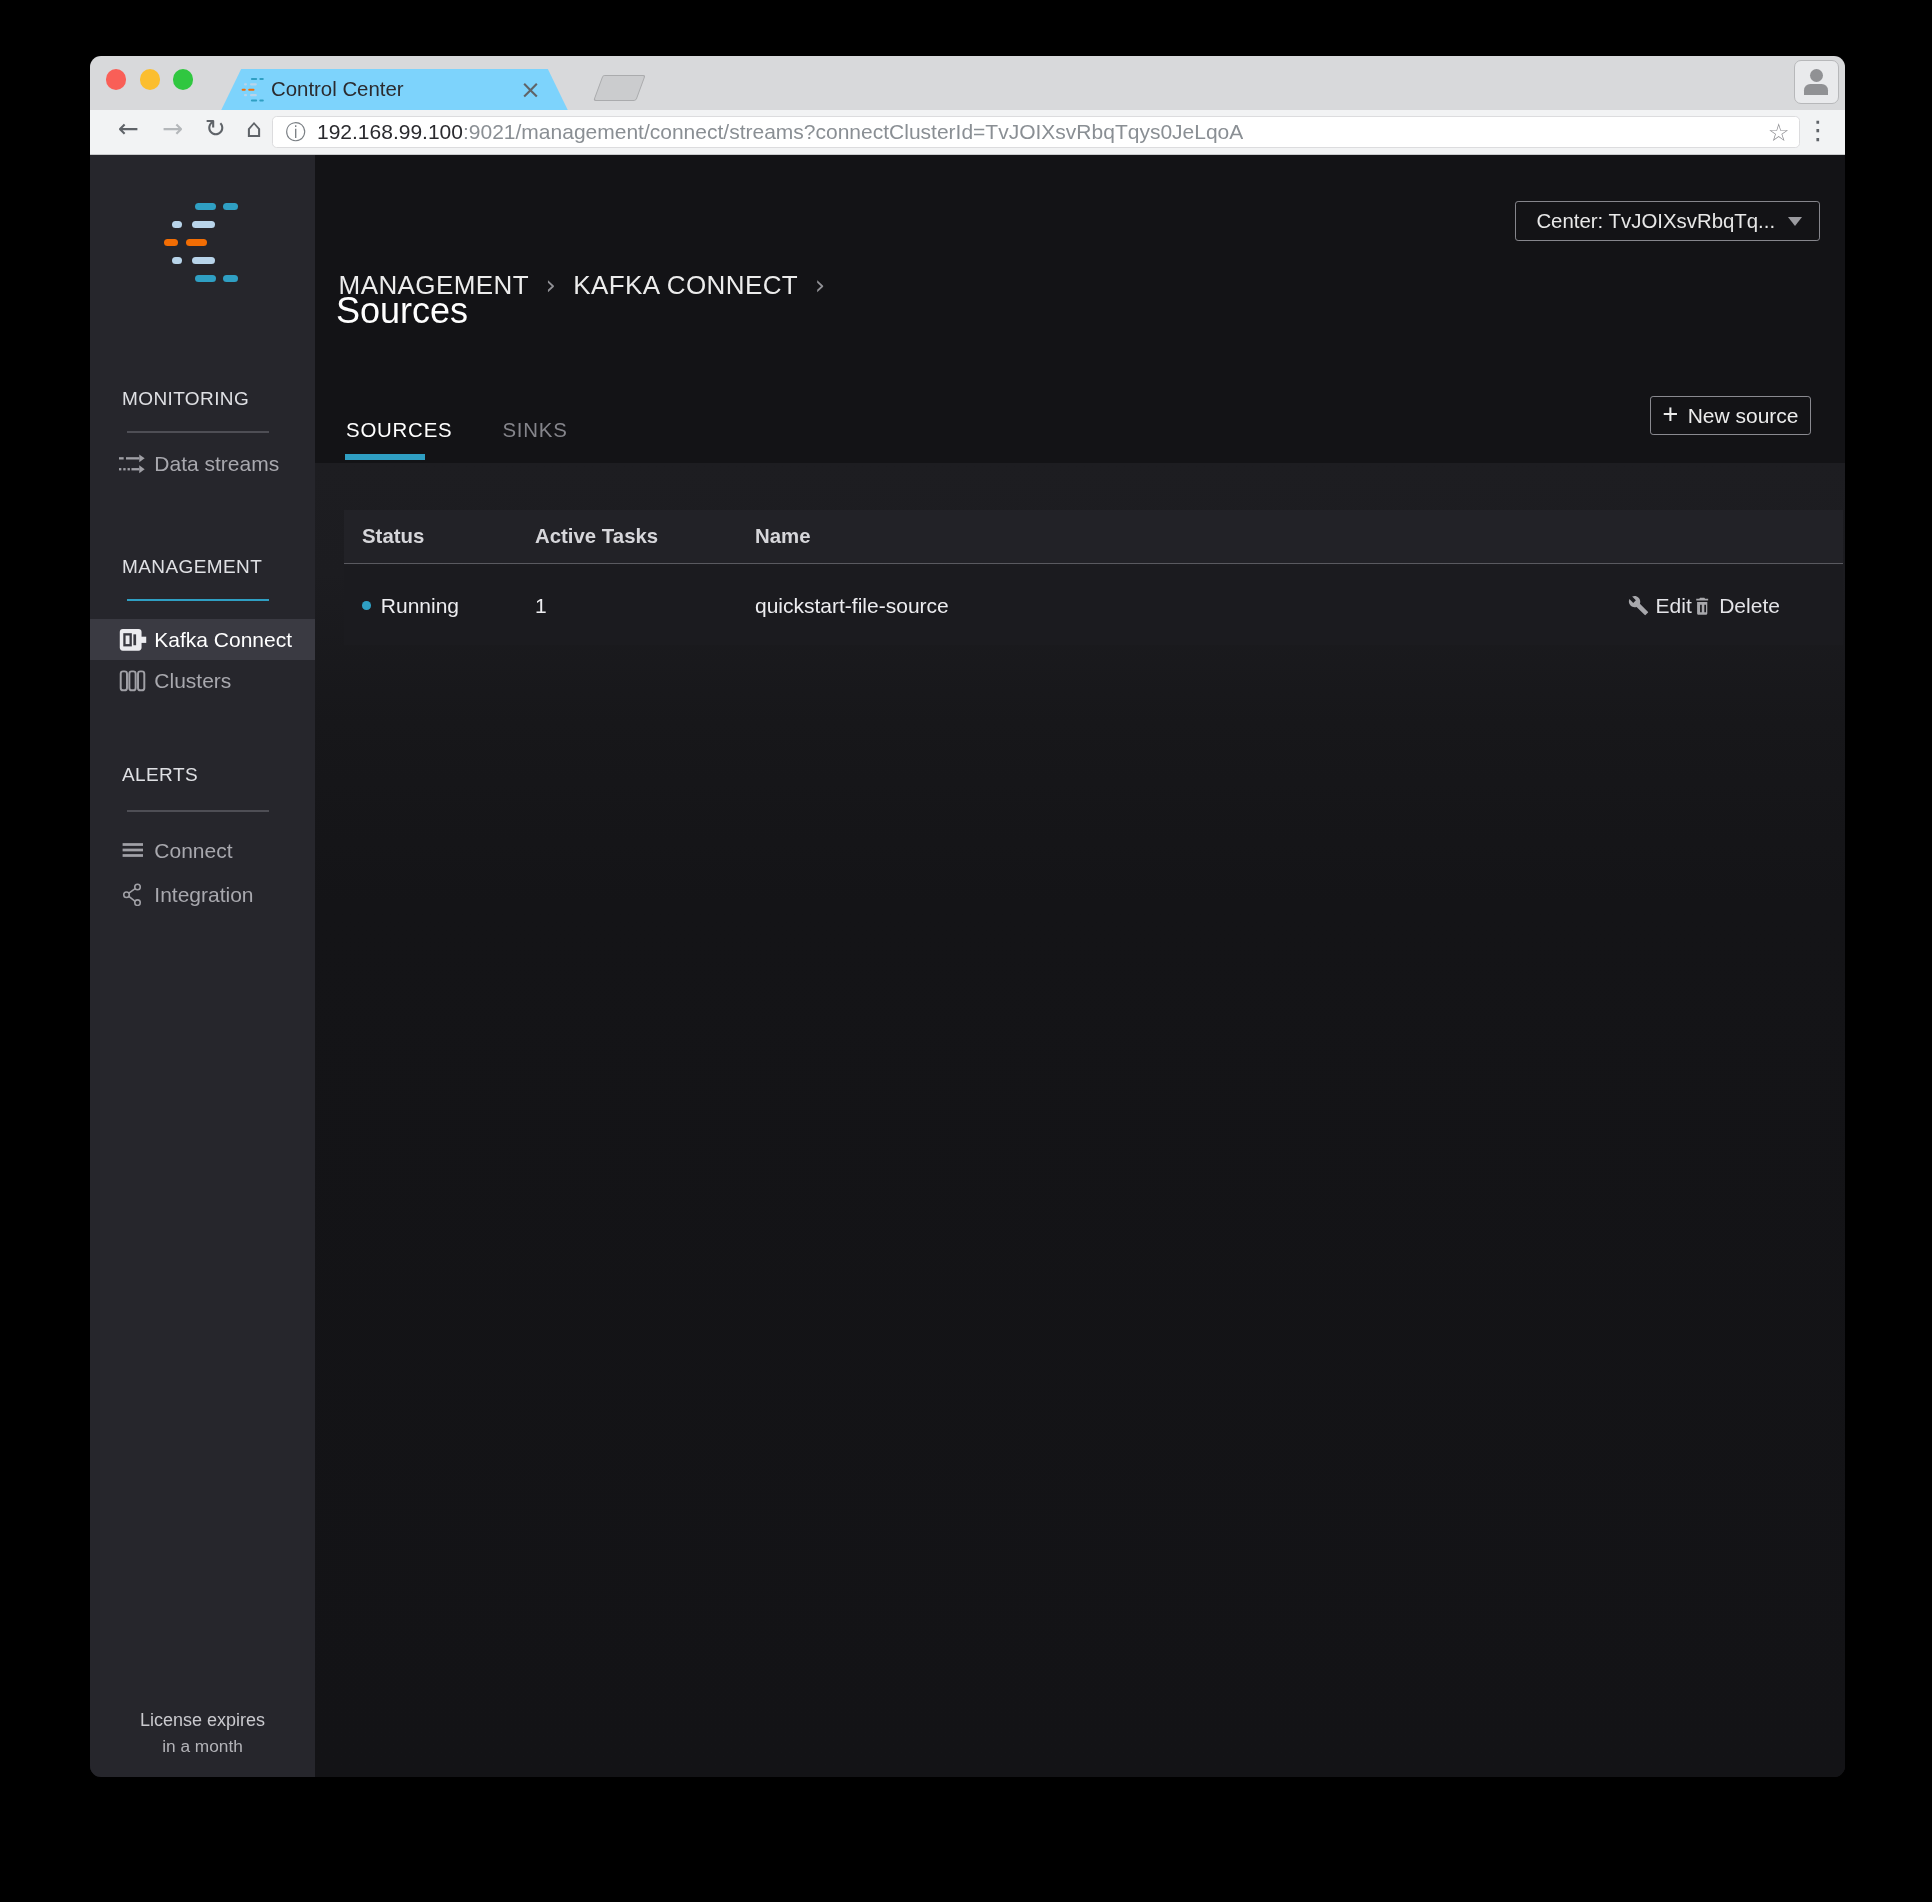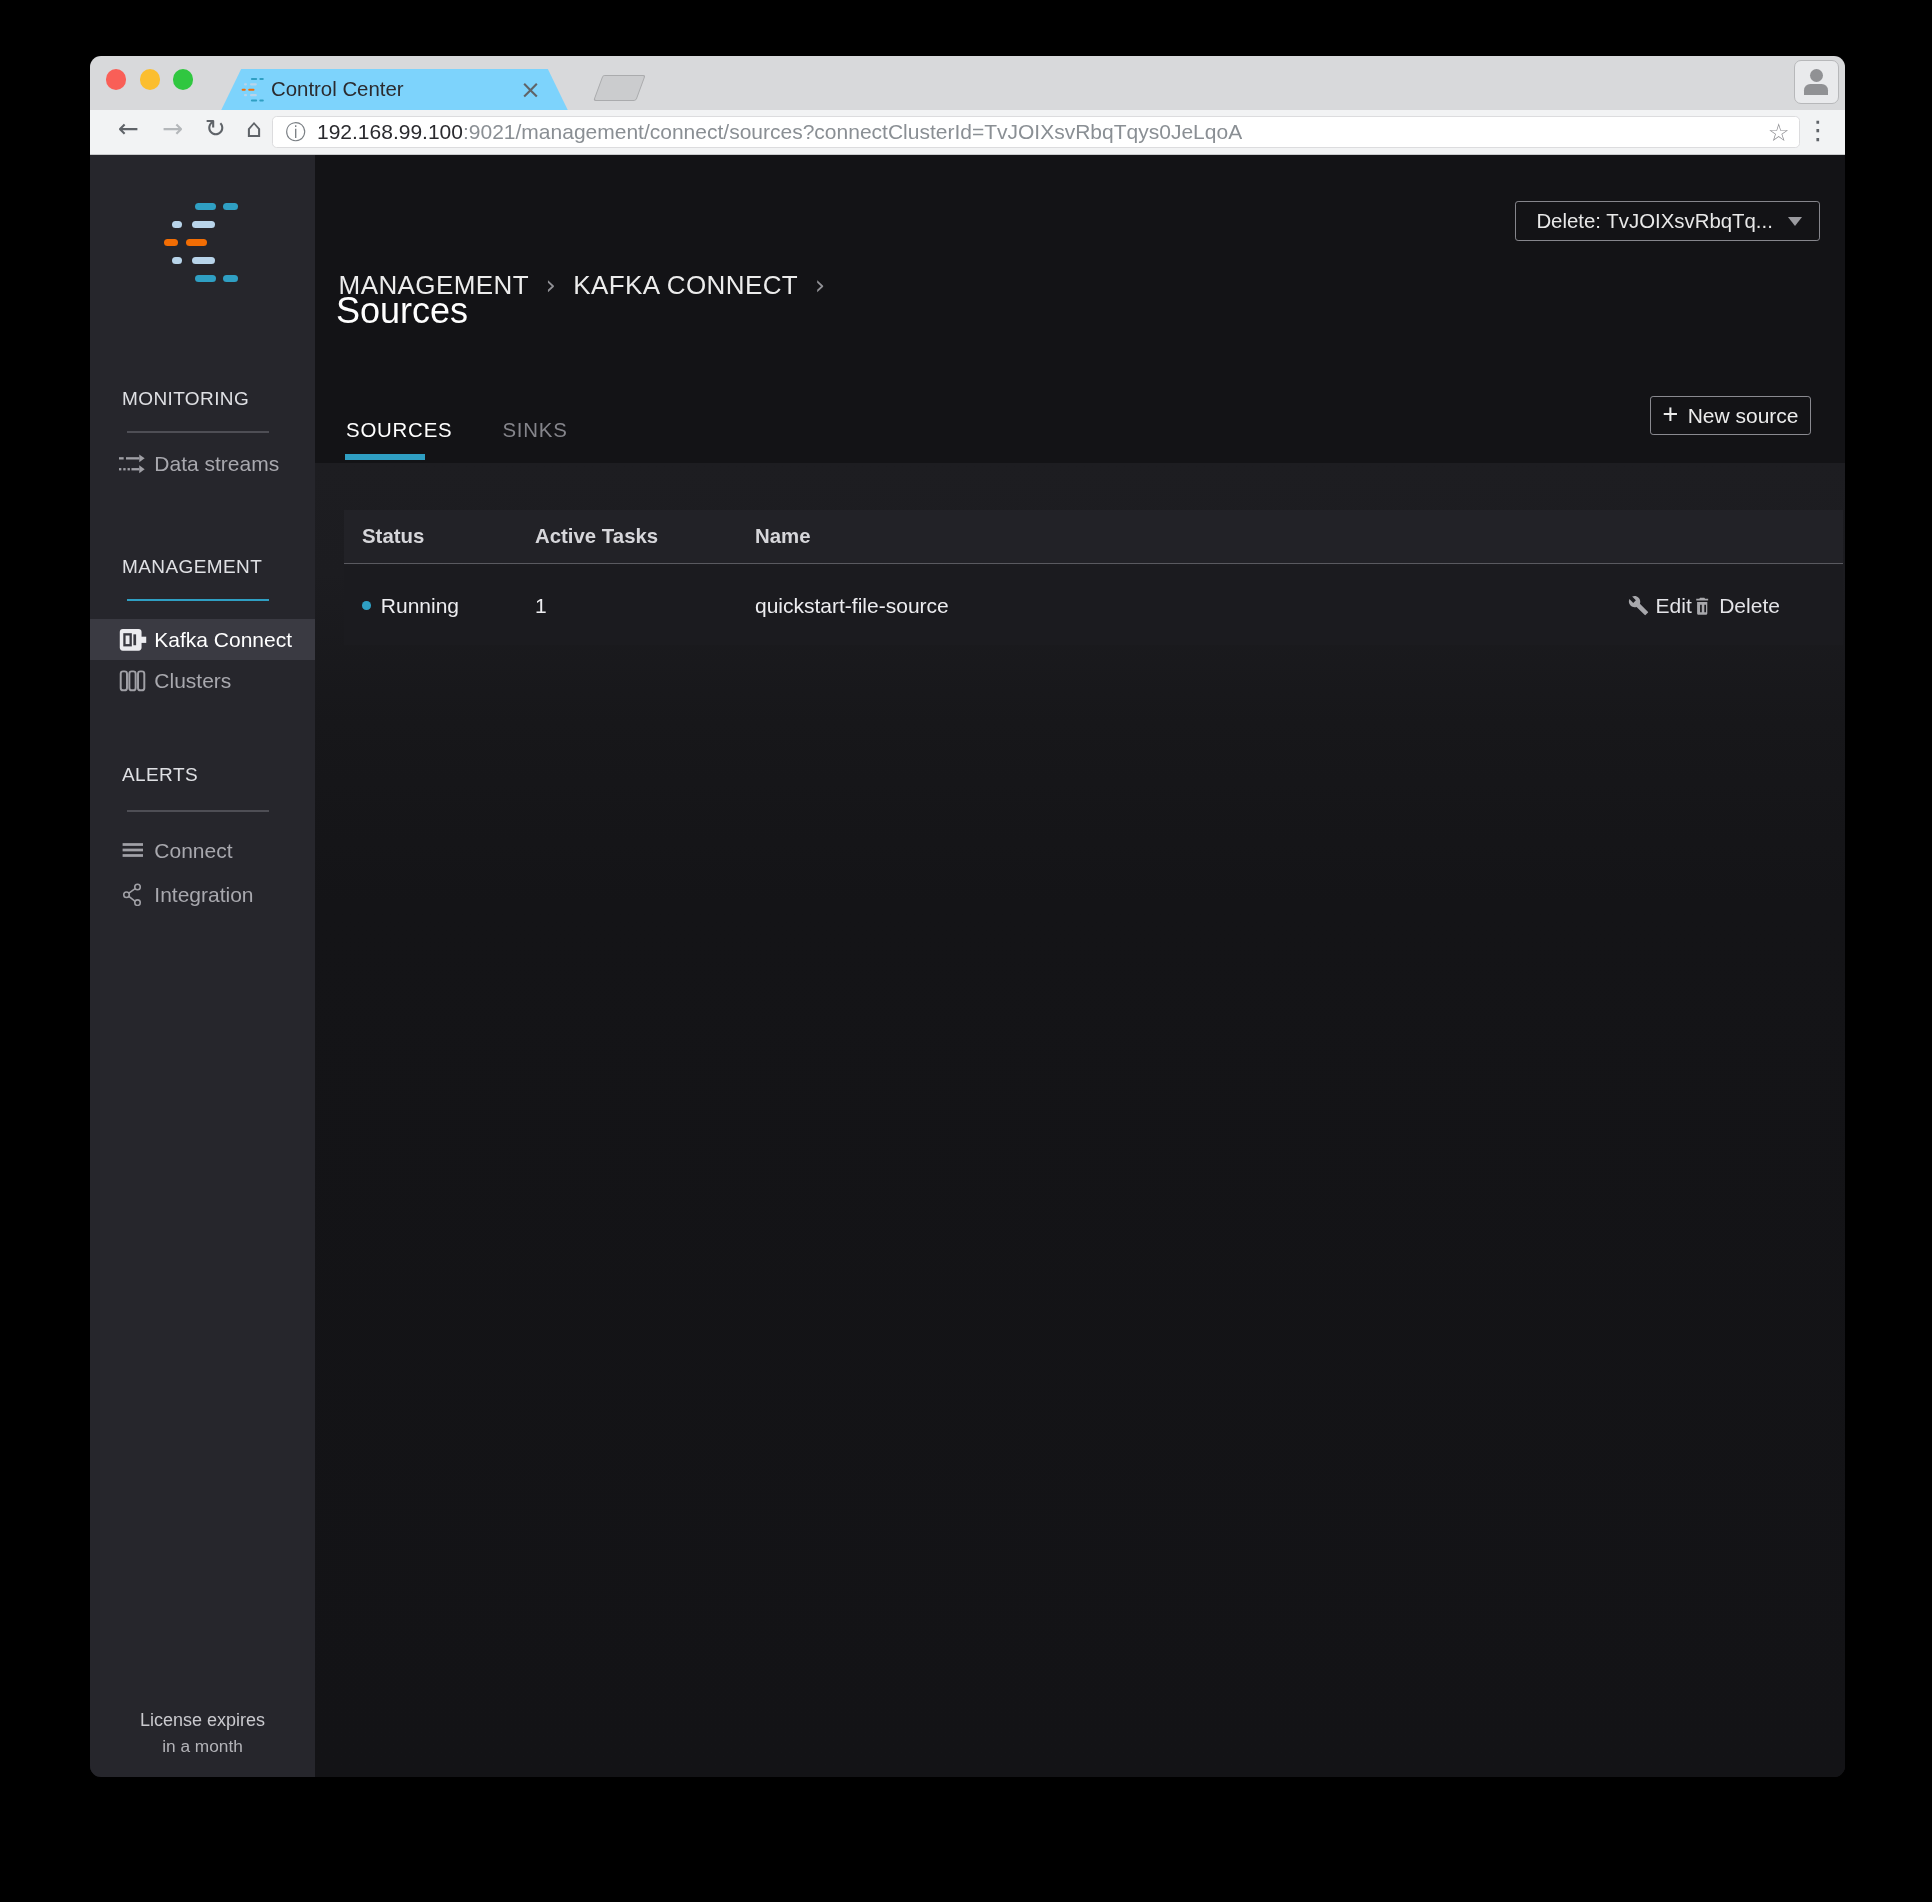--- a/index.html
+++ b/index.html
@@ -119,21 +119,21 @@
     </div>
   </div>
 
   <div class="toolbar">
     <span class="nav ic" style="left:28px;">←</span>
     <span class="nav ic dis" style="left:72px;">→</span>
     <span class="nav ic" style="left:115px;">↻</span>
     <span class="nav ic" style="left:156px;">⌂</span>
     <div class="urlbar">
       <span class="site-info ic">ⓘ</span>
-      <span class="url"><span class="host">192.168.99.100</span><span class="rest">:9021/management/connect/sources?connectClusterId=TvJOIXsvRbqTqys0JeLqoA</span></span>
+      <span class="url"><span class="host">192.168.99.100</span><span class="rest">:9021/management/connect/streams?connectClusterId=TvJOIXsvRbqTqys0JeLqoA</span></span>
       <span class="star ic">☆</span>
     </div>
     <span class="menu3 ic">⋮</span>
   </div>
 
   <div class="content">
 
     <aside class="sidebar">
       <div class="logo">
         <div class="d teal" style="left:33px;top:3.1px;width:21px;"></div>
@@ -216,21 +216,21 @@
       </div>
 
       <div class="license">
         <div class="l1">License expires</div>
         <div class="l2">in a month</div>
       </div>
     </aside>
 
     <main class="main">
       <div class="cluster">
-        <span>Delete: TvJOIXsvRbqTq...</span>
+        <span>Center: TvJOIXsvRbqTq...</span>
         <span class="caret"></span>
       </div>
 
       <div class="crumbs">
         <span>MANAGEMENT</span>
         <span class="sep ic">›</span>
         <span>KAFKA CONNECT</span>
         <span class="sep ic">›</span>
       </div>
       <h1 class="page-title" style="margin:0;">Sources</h1>

